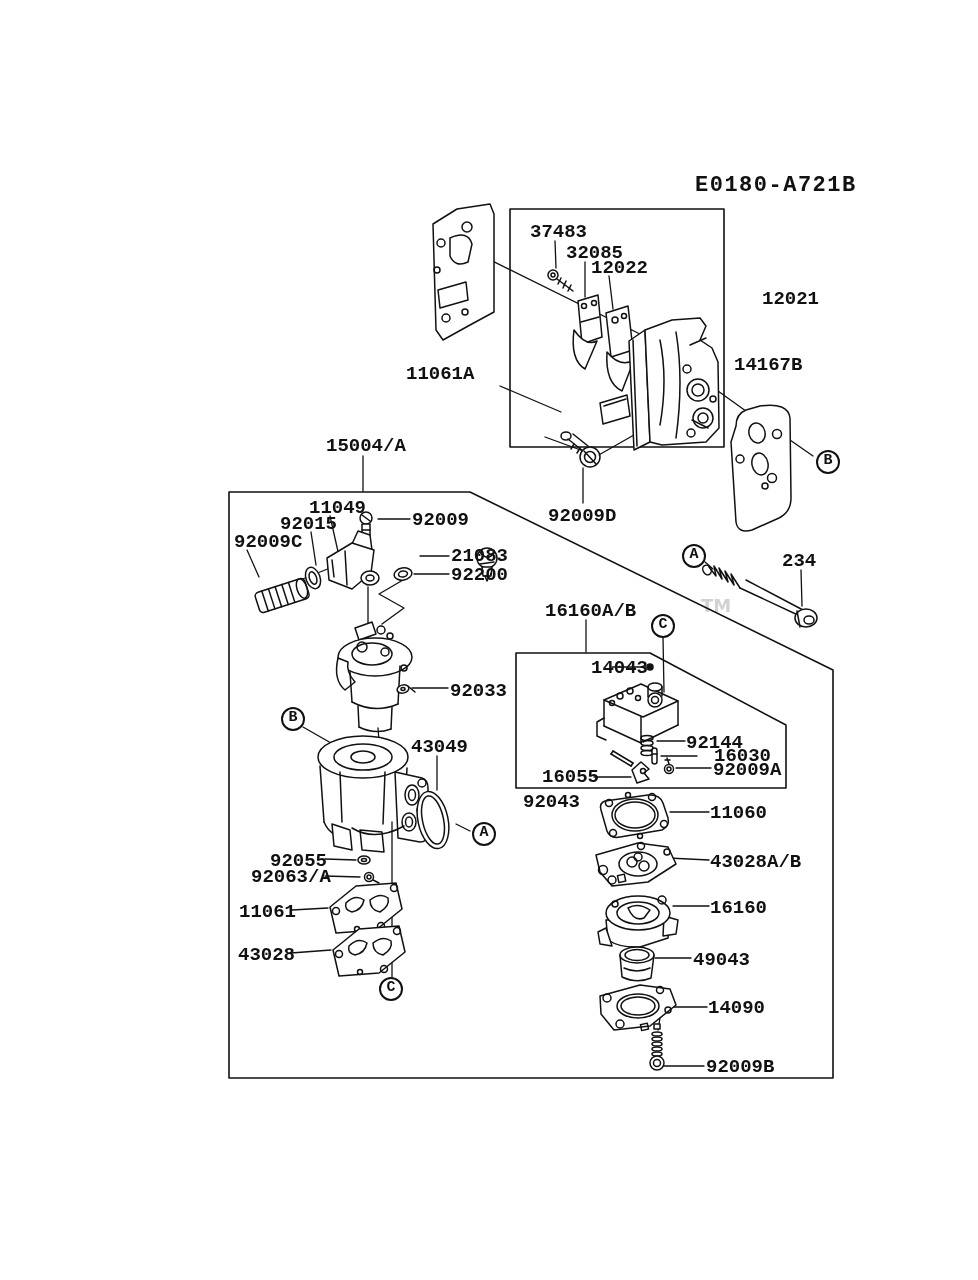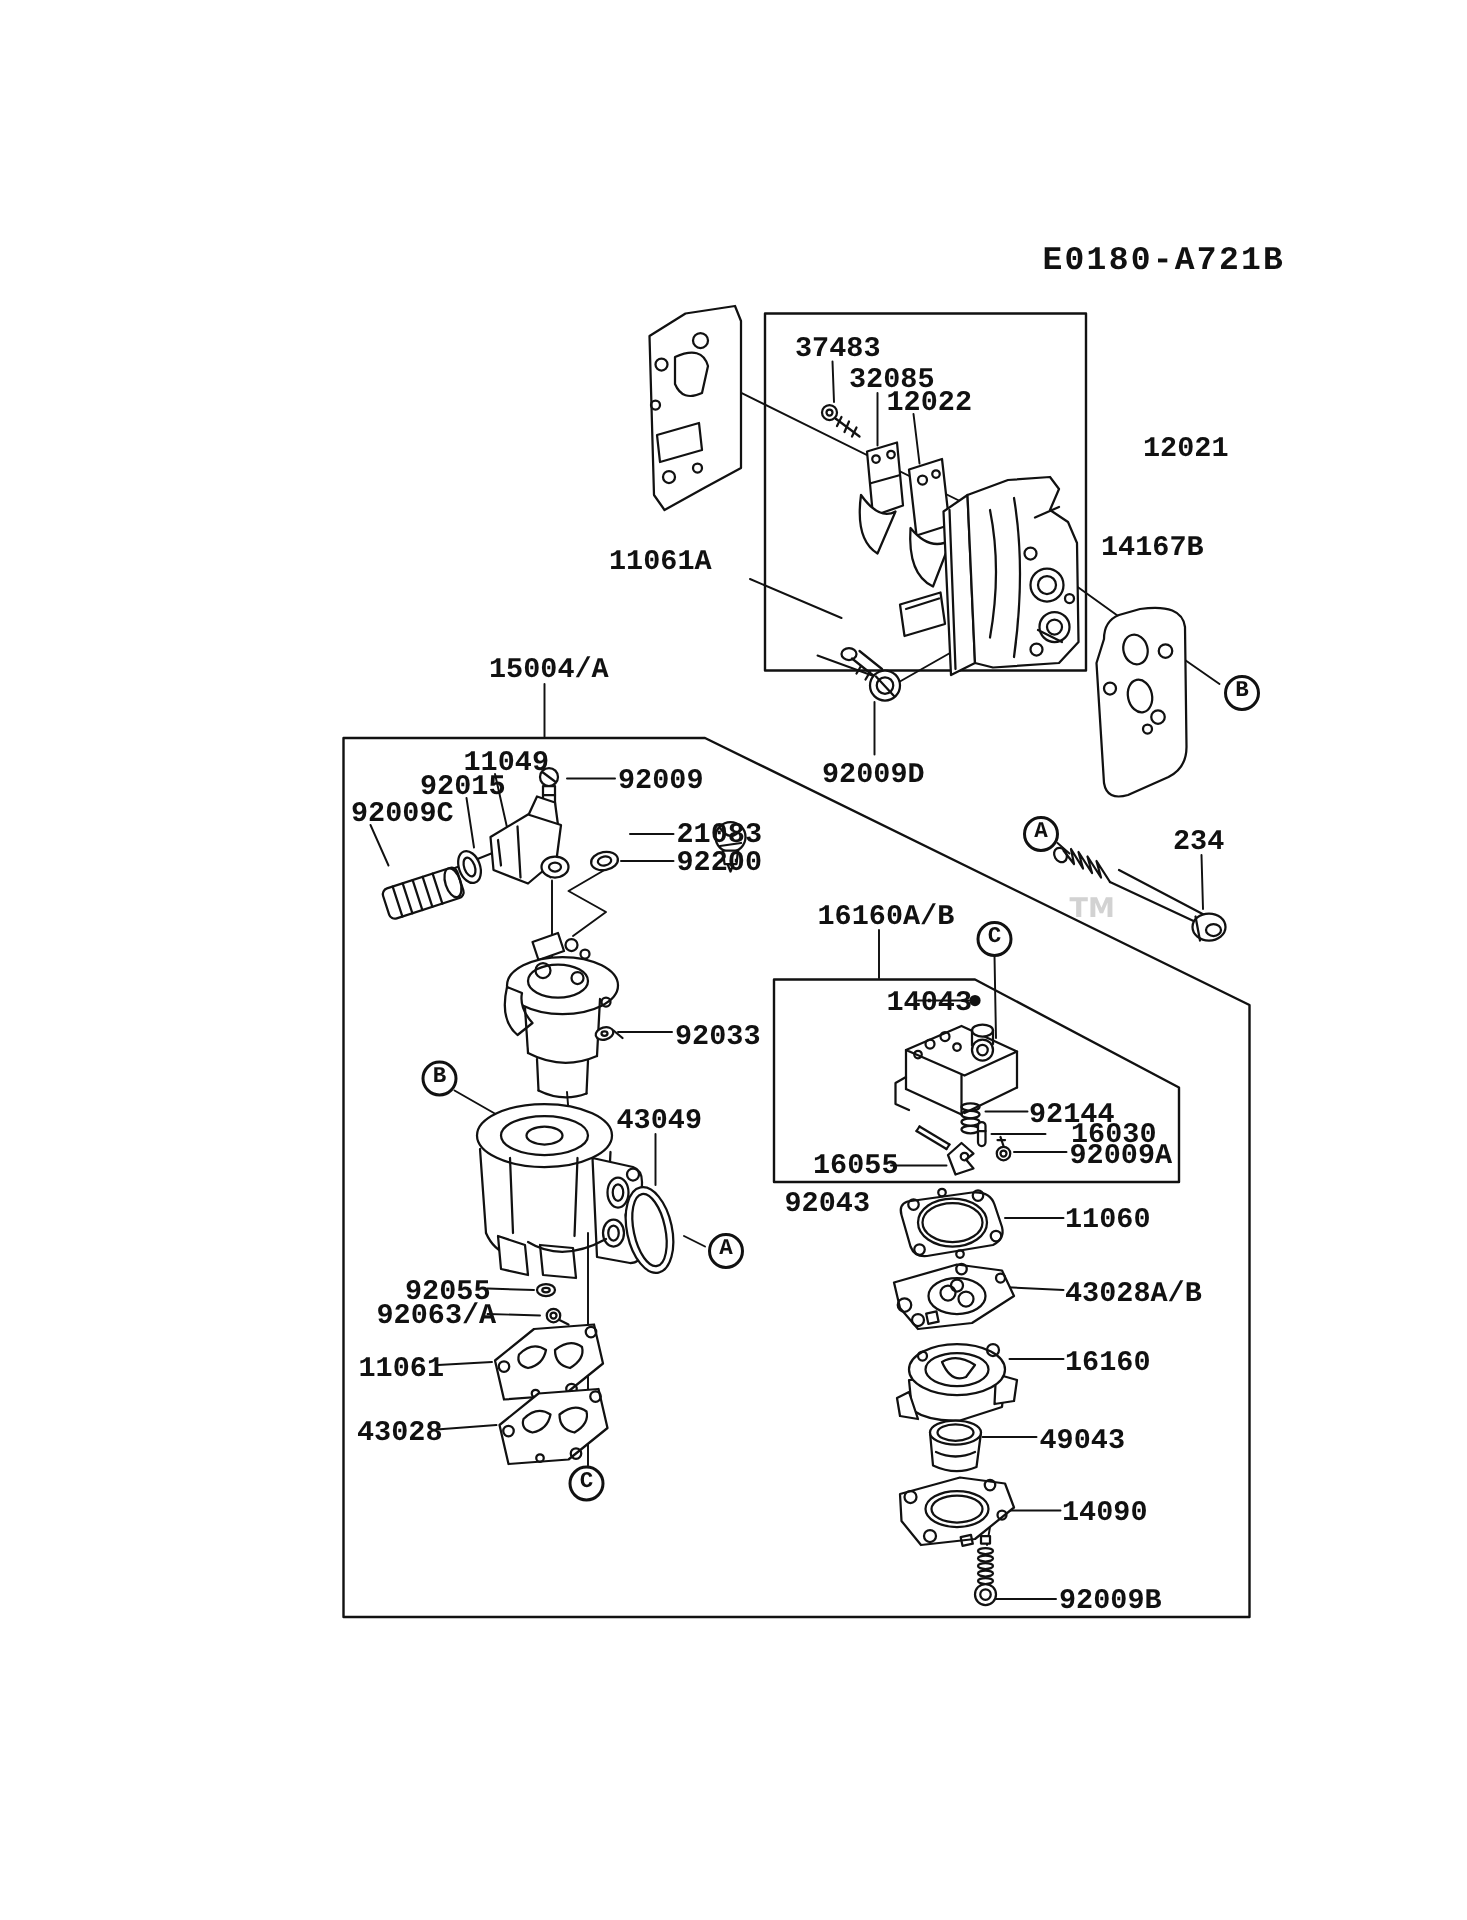--- a/index.html
+++ b/index.html
@@ -9,21 +9,21 @@
        color:#111;z-index:3;letter-spacing:0;}
   .title{position:absolute;white-space:nowrap;font:bold 22px "Liberation Mono",monospace;
        color:#111;z-index:3;letter-spacing:1.5px;}
   .ref{position:absolute;width:24px;height:24px;border:2px solid #111;border-radius:50%;
        box-sizing:border-box;text-align:center;line-height:20px;
        font:bold 15px "Liberation Mono",monospace;color:#111;background:transparent;z-index:3;}
   .watermark{position:absolute;left:243px;top:584px;z-index:1;
        font-family:"DejaVu Serif",serif;font-weight:bold;font-size:103px;
        letter-spacing:-3px;line-height:1;}
   .watermark-tm{position:absolute;left:701px;top:595px;z-index:1;
-       font-family:"DejaVu Sans",sans-serif;font-weight:bold;font-size:18px;margin-left:12px;}
+       font-family:"DejaVu Sans",sans-serif;font-weight:bold;font-size:18px;}
   svg{position:absolute;left:0;top:0;z-index:2;}
 </style>
 </head>
 <body>
 
 <div id="canvas">
 
   <div class="watermark-tm" style="color:#d2d2d2;">TM</div>
 
   <svg width="978" height="1280" viewBox="0 0 978 1280" fill="none" stroke="#111" stroke-width="1.5" stroke-linecap="round" stroke-linejoin="round">
@@ -418,21 +418,21 @@
       <ellipse cx="657" cy="1034" rx="5" ry="2"></ellipse>
       <ellipse cx="657" cy="1039" rx="5" ry="2"></ellipse>
       <ellipse cx="657" cy="1044" rx="5" ry="2"></ellipse>
       <ellipse cx="657" cy="1049" rx="5" ry="2"></ellipse>
       <ellipse cx="657" cy="1054" rx="5" ry="2"></ellipse>
       <circle cx="657" cy="1063" r="7" fill="#fff"></circle>
       <circle cx="657" cy="1063" r="3.5"></circle>
     </g>
   </svg>
 
-  <div class="title" style="left:695px;top:161px">E0180-A721B</div>
+  <div class="title" style="left:695px;top:173px">E0180-A721B</div>
 
   <div class="lbl" style="left:530px;top:221px">37483</div>
   <div class="lbl" style="left:566px;top:242px">32085</div>
   <div class="lbl" style="left:591px;top:257px">12022</div>
   <div class="lbl" style="left:762px;top:288px">12021</div>
   <div class="lbl" style="left:406px;top:363px">11061A</div>
   <div class="lbl" style="left:734px;top:354px">14167B</div>
   <div class="lbl" style="left:548px;top:505px">92009D</div>
   <div class="lbl" style="left:782px;top:550px">234</div>
   <div class="lbl" style="left:326px;top:435px">15004/A</div>

